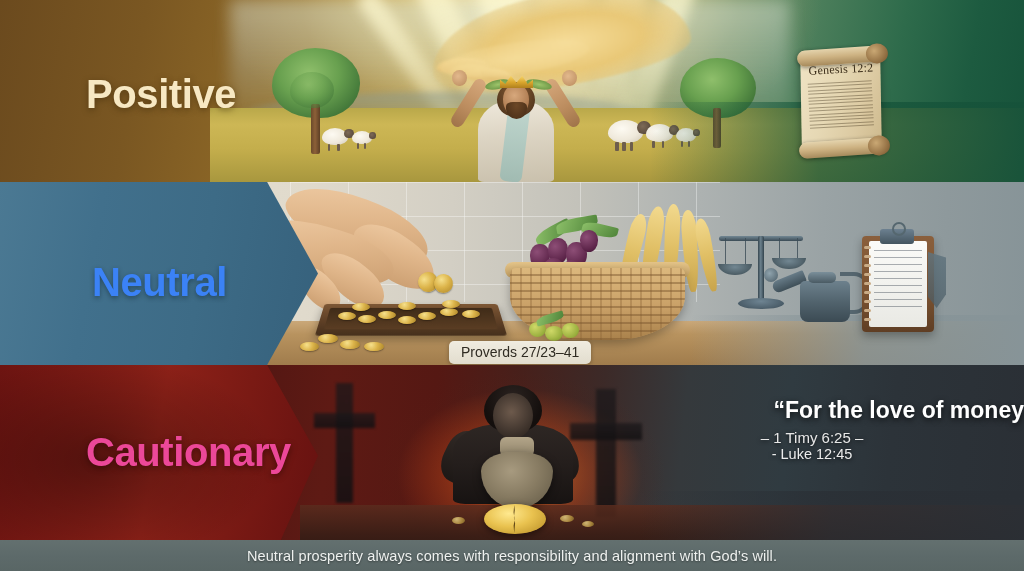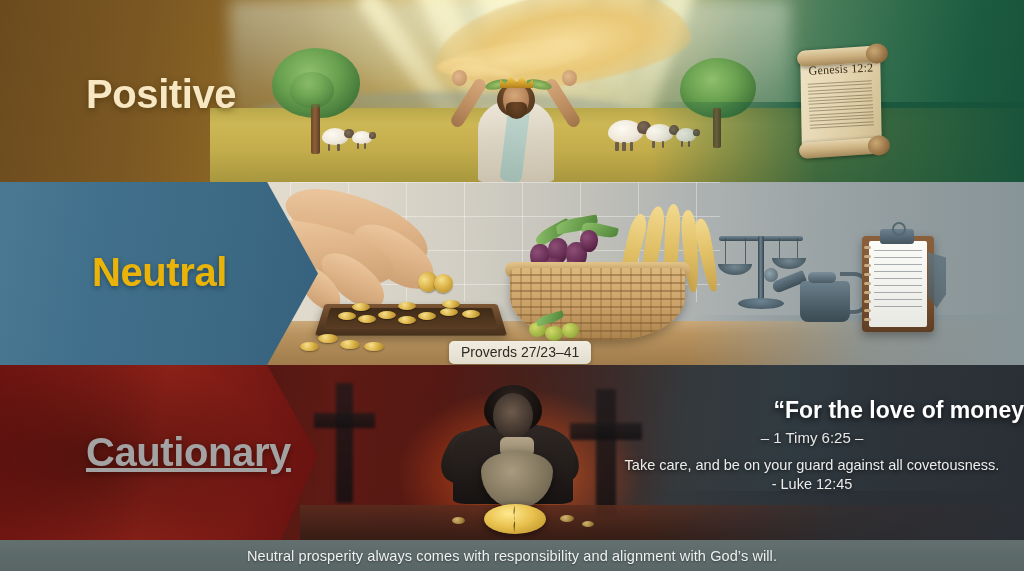--- a/index.html
+++ b/index.html
@@ -219,22 +219,22 @@
     position: absolute; left: 690px; bottom: 0; width: 334px; height: 50px;
     background: linear-gradient(90deg, rgba(135,148,152,0) 0%, rgba(135,148,152,0.85) 52%, rgba(135,148,152,1) 100%);
   }
   .neu-chevron {
     position: absolute; left: 0; top: 0; width: 318px; height: 100%;
     background: linear-gradient(100deg, #4b7993 0%, #41708c 30%, #3d6b86 62%, #36617c 100%);
     clip-path: polygon(0 0, 84% 0, 100% 50%, 84% 100%, 0 100%);
     box-shadow: 3px 0 10px rgba(0,0,0,0.22);
   }
   #label-neutral {
-    position: absolute; left: 92px; top: 250px;
-    font-size: 40px; font-weight: 700; color: #eab308; letter-spacing: -0.4px;
+    position: absolute; left: 92px; top: 260px;
+    font-size: 40px; font-weight: 700; color: #3b82f6; letter-spacing: -0.4px;
     text-shadow: 0 2px 5px rgba(10,30,45,0.45);
   }
 
   
   .hand-shape {
     position: absolute;
     background: linear-gradient(160deg, #f0cda6 0%, #e0b68a 45%, #c79a6c 100%);
     border-radius: 50% 42% 46% 54% / 56% 50% 50% 44%;
   }
   .tray {
@@ -408,23 +408,22 @@
     background: linear-gradient(100deg, #6d1411 0%, #7c1a14 22%, #8d2118 48%, #7a1a14 72%, #651110 100%);
     clip-path: polygon(0 0, 84% 0, 100% 44%, 84% 100%, 0 100%);
     box-shadow: 3px 0 12px rgba(0,0,0,0.35);
   }
   .cau-chevron-shade {
     position: absolute; inset: 0;
     background: radial-gradient(ellipse 260px 150px at 30% 46%, rgba(0,0,0,0.35), rgba(0,0,0,0) 70%);
   }
   #label-cautionary {
     position: absolute; left: 86px; top: 430px;
-    font-size: 40px; font-weight: 700; color: #a3a3a3; letter-spacing: -0.4px;
+    font-size: 40px; font-weight: 700; color: #ec4899; letter-spacing: -0.4px;
     text-shadow: 0 2px 6px rgba(40,6,4,0.6);
-    text-decoration: underline;
   }
 
   
   .miser-head {
     position: absolute; left: 493px; top: 393px; width: 40px; height: 45px;
     background: radial-gradient(circle at 46% 42%, #6d5a4c 0%, #443830 55%, #241d18 100%);
     border-radius: 50% 50% 46% 46% / 50% 50% 50% 50%;
   }
   .miser-hair {
     position: absolute; left: 484px; top: 385px; width: 58px; height: 46px;
@@ -745,21 +744,20 @@
     <div class="cau-chevron">
       <div class="cau-chevron-shade"></div>
     </div>
   </div>
 
   <div id="label-cautionary">Cautionary</div>
 
   <div id="quote-block">
     <div class="q-main">“For the love of money</div>
     <div class="q-attr">– 1 Timy 6:25 –</div>
-    <div class="q-sub">Take care, and be on your guard against all covetousness.</div>
     <div class="q-sub2">- Luke 12:45</div>
   </div>
 
   <div id="footer-bar">
     <div id="footer-text">Neutral prosperity always comes with responsibility and alignment with God’s will.</div>
   </div>
 
 </div>
 
 </body></html>

